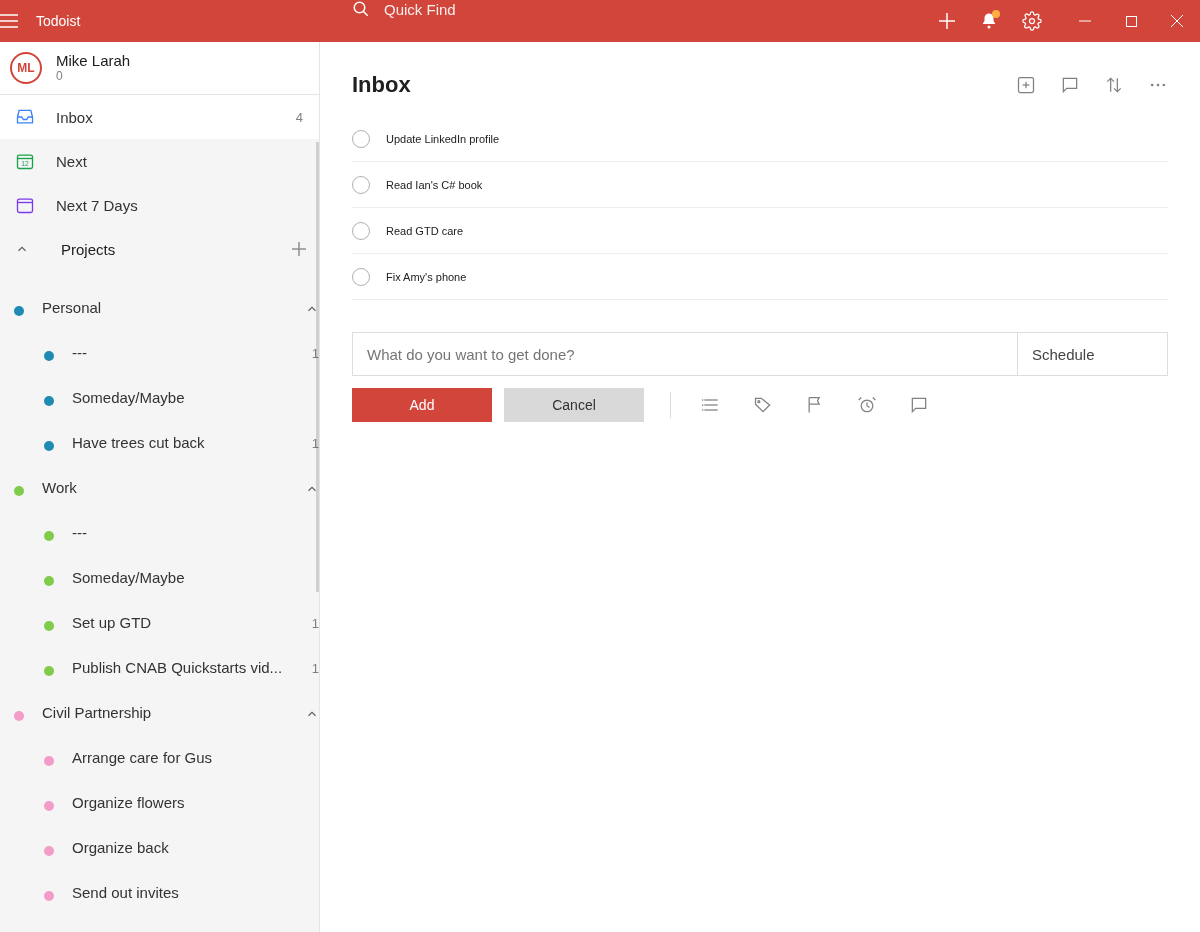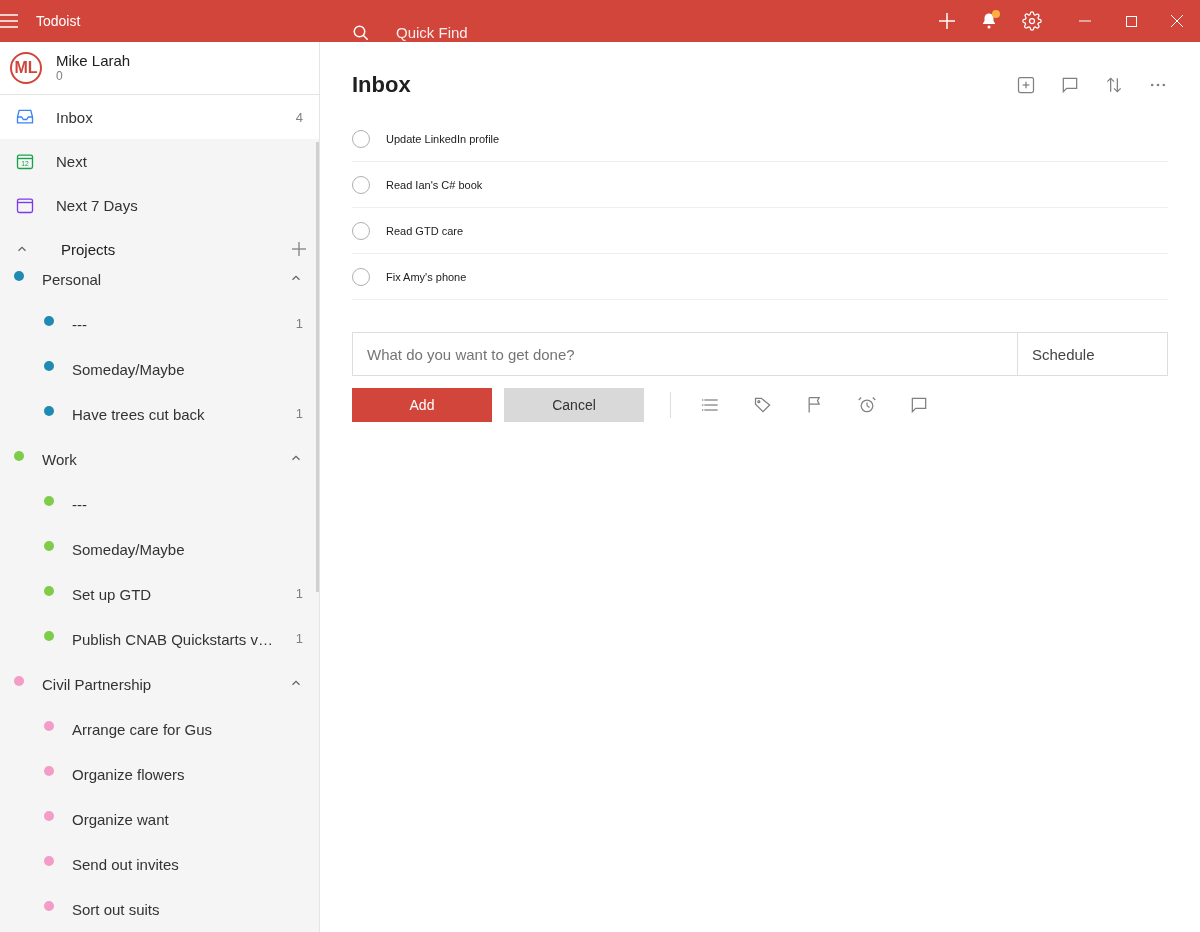--- a/index.html
+++ b/index.html
@@ -38,22 +38,22 @@
   .titlebar .left{
     width:320px;
     display:flex;
     align-items:center;
     gap:18px;
   }
   .titlebar .brand{font-size:14px;}
   .titlebar .search{
     flex:1;
     display:flex;
-    align-items:flex-end;
-    gap:24px;
+    align-items:flex-start;
+    gap:12px;
     padding-left:32px;
   }
   .titlebar .search input{
     background:transparent;
     border:none;
     outline:none;
     color:#fff;
     font-size:15px;
     width:300px;
   }
@@ -106,21 +106,21 @@
     gap:14px;
     padding:10px 14px 10px 10px;
     border-bottom:1px solid var(--border);
     background:#fff;
   }
   .avatar{
     width:32px;height:32px;border:2px solid var(--red);
     border-radius:50%;
     display:flex;align-items:center;justify-content:center;
     color:var(--red);
-    font-size:16px;font-weight:600;
+    font-size:12px;font-weight:600;
     background:#fff;
   }
   .userinfo .name{font-size:15px;line-height:1.1;}
   .userinfo .karma{font-size:12px;color:var(--muted);}
 
   
   .side-item{
     display:flex;
     align-items:center;
     height:44px;
@@ -139,22 +139,22 @@
 
   .side-section{
     display:flex;align-items:center;height:44px;
     padding:0 12px 0 10px;gap:12px;cursor:pointer;
   }
   .side-section .chev{width:24px;display:flex;justify-content:center;color:#606060;}
   .side-section .lbl{flex:1;font-size:15px;margin-left:15px;}
   .side-section .add{color:#888;}
 
   .proj{
-    display:flex;align-items:flex-start;height:45px;
-    padding:0 16px 0 14px;gap:18px;cursor:pointer;
+    display:flex;align-items:flex-end;height:45px;
+    padding:0 0 0 14px;gap:18px;cursor:pointer;
   }
   .proj.child{padding-left:44px;}
   .proj .dot{width:10px;height:10px;border-radius:50%;flex:0 0 10px;}
   .proj .lbl{flex:1;font-size:15px;color:#333;
     white-space:nowrap;overflow:hidden;text-overflow:ellipsis;}
   .proj .count{color:var(--muted);font-size:13px;min-width:10px;text-align:right;}
   .proj .chev{color:#606060;}
 
   .sidebar-scroll{
     flex:1;overflow-y:auto;
@@ -418,21 +418,21 @@
           <span class="lbl">Arrange care for Gus</span>
           <span class="count"></span>
         </div>
         <div class="proj child">
           <span class="dot" style="background:#f49cc8"></span>
           <span class="lbl">Organize flowers</span>
           <span class="count"></span>
         </div>
         <div class="proj child">
           <span class="dot" style="background:#f49cc8"></span>
-          <span class="lbl">Organize want</span>
+          <span class="lbl">Organize back</span>
           <span class="count"></span>
         </div>
         <div class="proj child">
           <span class="dot" style="background:#f49cc8"></span>
           <span class="lbl">Send out invites</span>
           <span class="count"></span>
         </div>
         <div class="proj child">
           <span class="dot" style="background:#f49cc8"></span>
           <span class="lbl">Sort out suits</span>

